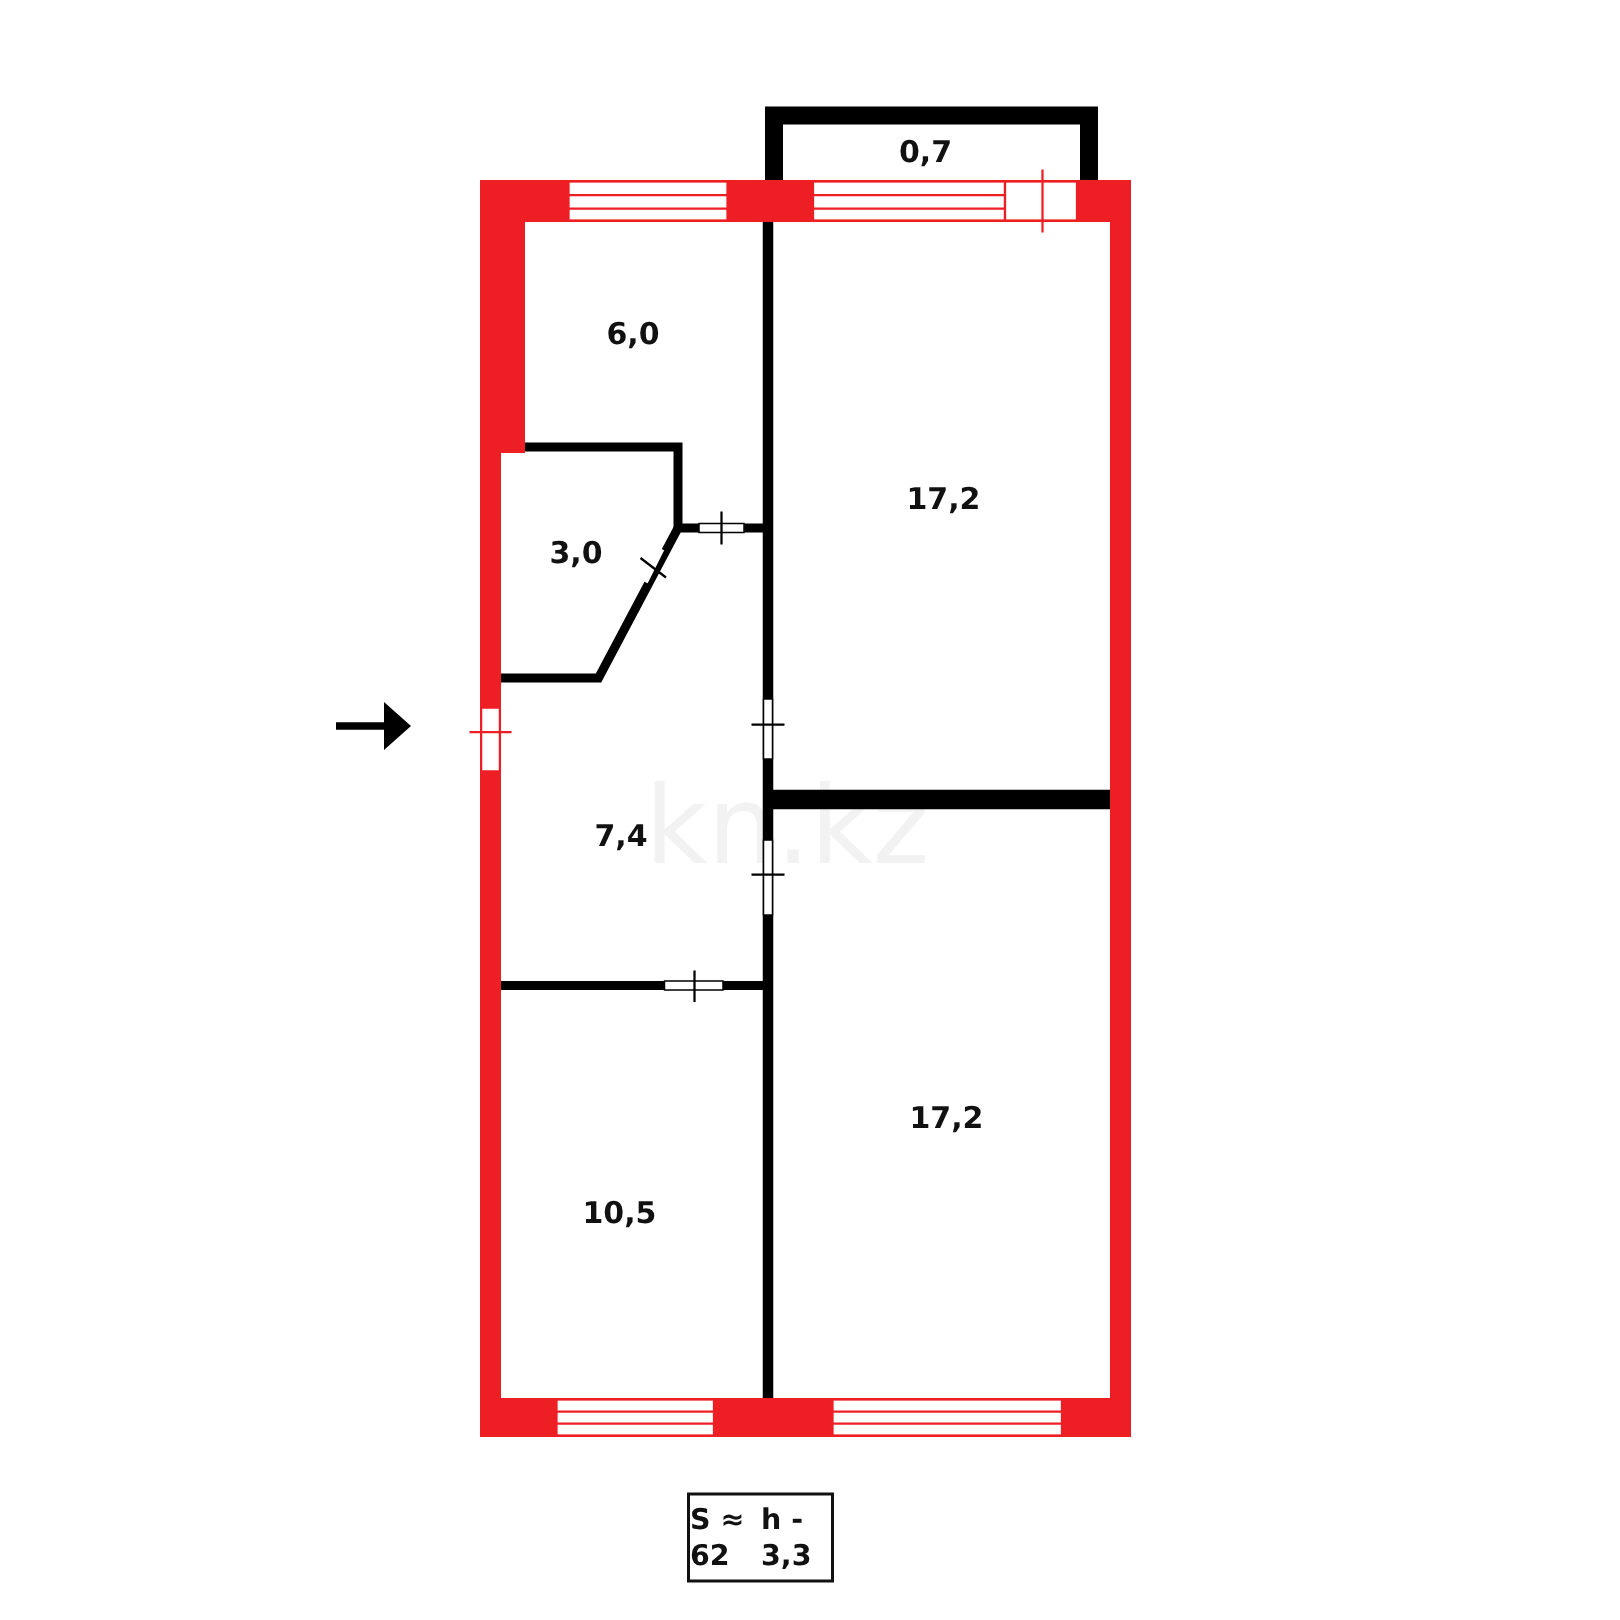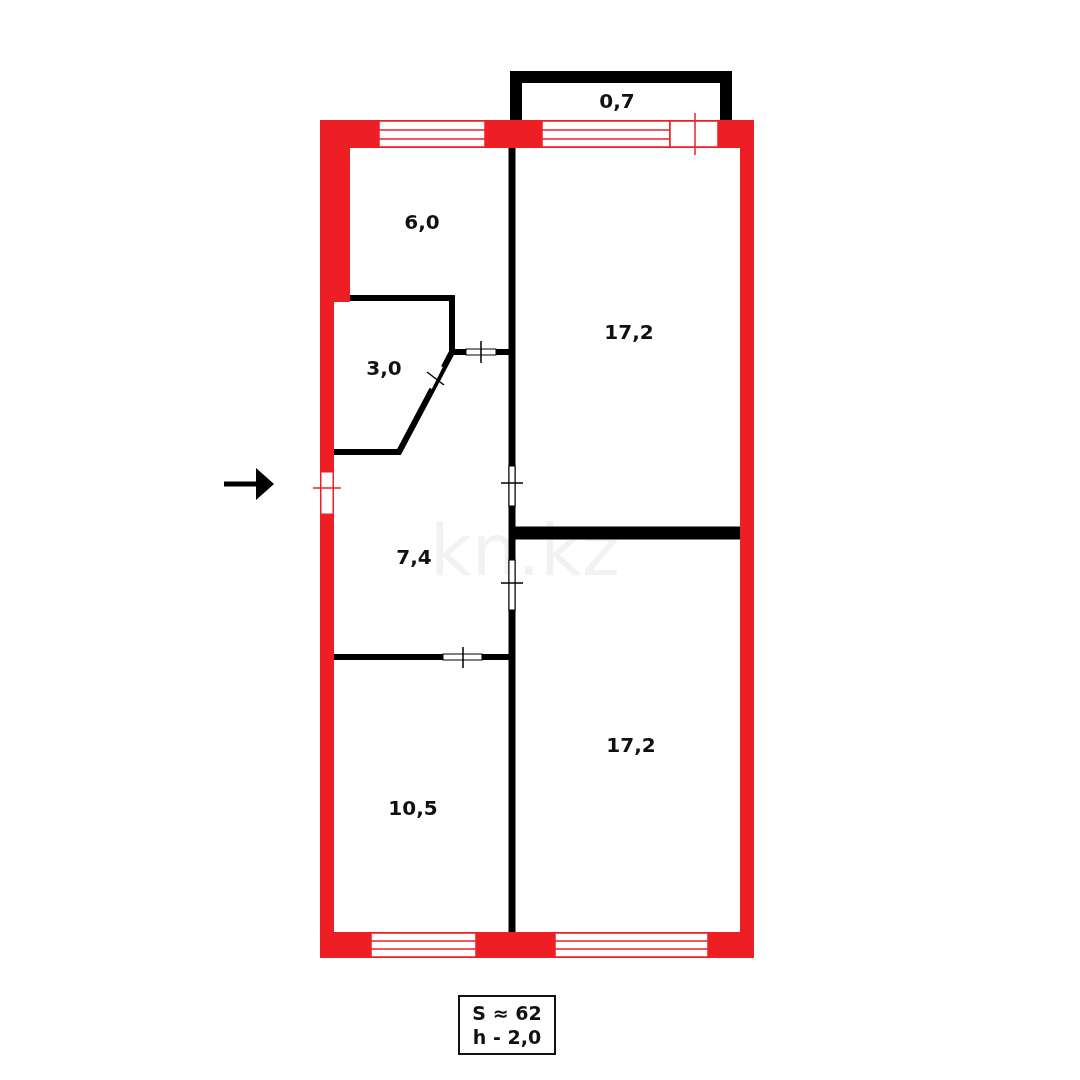--- a/index.html
+++ b/index.html
@@ -1,20 +1,20 @@
 <!DOCTYPE html>
 <html><head>
 <meta charset="utf-8">
 <style>
   html, body { margin: 0; padding: 0; background: #ffffff; }
   body { width: 1080px; height: 1080px; position: relative; overflow: hidden; font-family: "DejaVu Sans", sans-serif; }
   svg { position: absolute; left: 0; top: 0; }
   .room-label { font-family: "DejaVu Sans", sans-serif; font-weight: bold; font-size: 20px; fill: #111; }
   .watermark { font-family: "DejaVu Sans", sans-serif; font-size: 72px; fill: #f2f2f2; }
-  .summary-box { position: absolute; left: 458px; top: 995px; width: 98px; height: 60px; border: 2px solid #111; box-sizing: border-box; display: flex; flex-direction: column; align-items: center; justify-content: center; }
+  .summary-box { position: absolute; left: 458px; top: 995px; width: 98px; height: 60px; border: 2px solid #111; box-sizing: border-box; display: flex; flex-direction: row; align-items: center; justify-content: center; }
   .summary-line { font-family: "DejaVu Sans", sans-serif; font-weight: bold; font-size: 19px; line-height: 24px; color: #111; }
 </style>
 </head>
 <body>
 
 <svg width="1080" height="1080" viewBox="0 0 1080 1080">
 
   <text class="watermark" x="430" y="575">kn.kz</text>
 
   <g>
@@ -108,14 +108,14 @@
   <text class="room-label" x="422" y="229" text-anchor="middle">6,0</text>
   <text class="room-label" x="384" y="375" text-anchor="middle">3,0</text>
   <text class="room-label" x="414" y="564" text-anchor="middle">7,4</text>
   <text class="room-label" x="413" y="815" text-anchor="middle">10,5</text>
   <text class="room-label" x="629" y="339" text-anchor="middle">17,2</text>
   <text class="room-label" x="631" y="752" text-anchor="middle">17,2</text>
 </svg>
 
 <div class="summary-box">
   <div class="summary-line">S ≈ 62</div>
-  <div class="summary-line">h - 2,0</div>
+  <div class="summary-line">h - 3,3</div>
 </div>
 
 </body></html>

